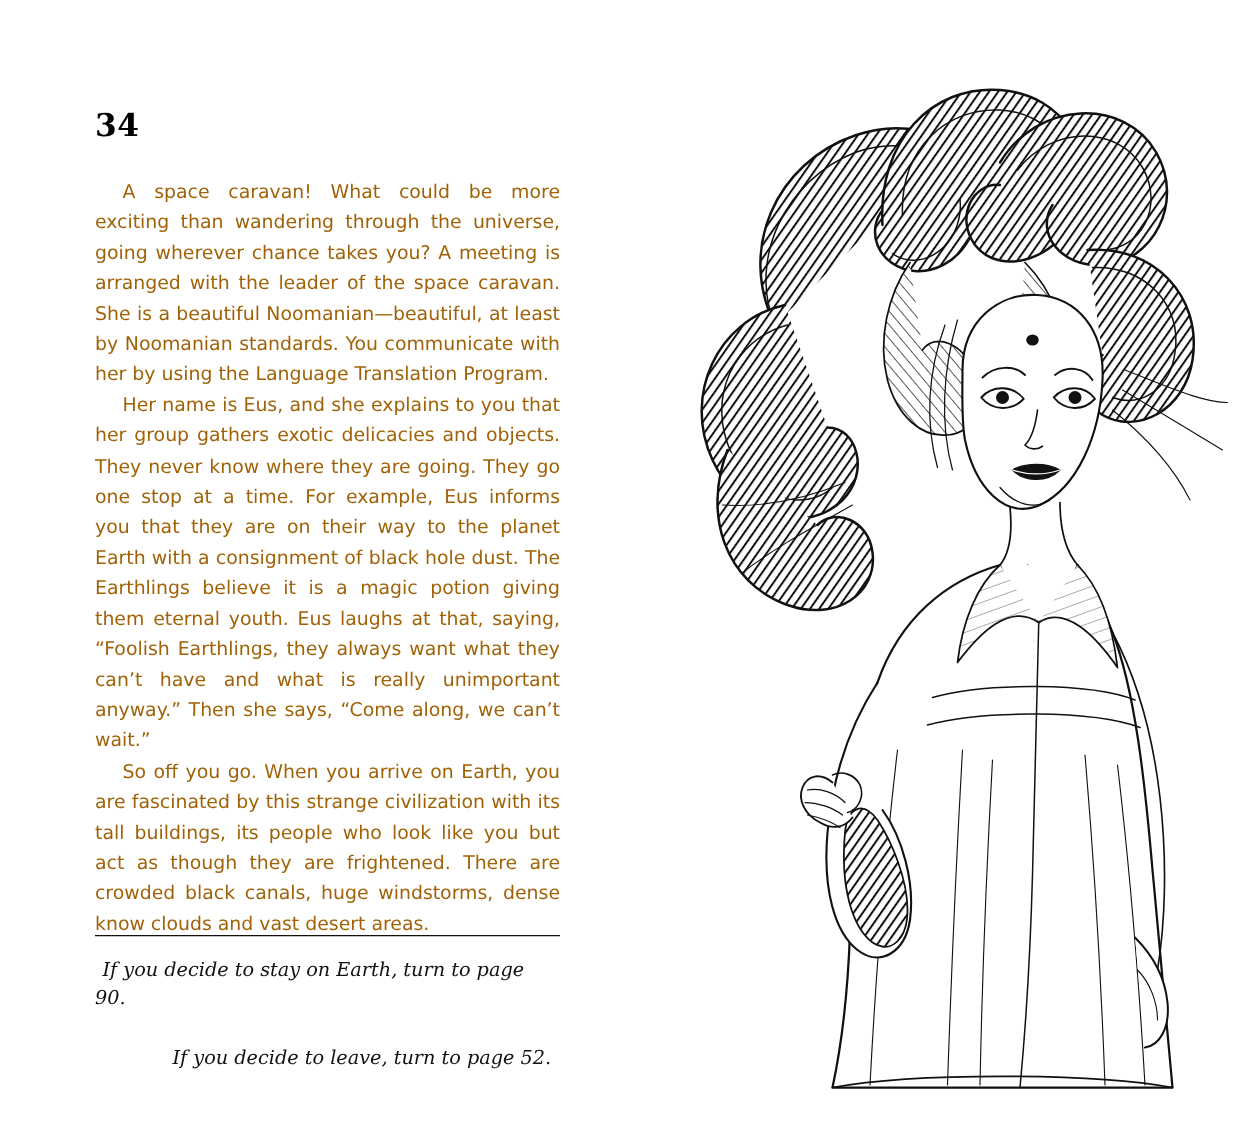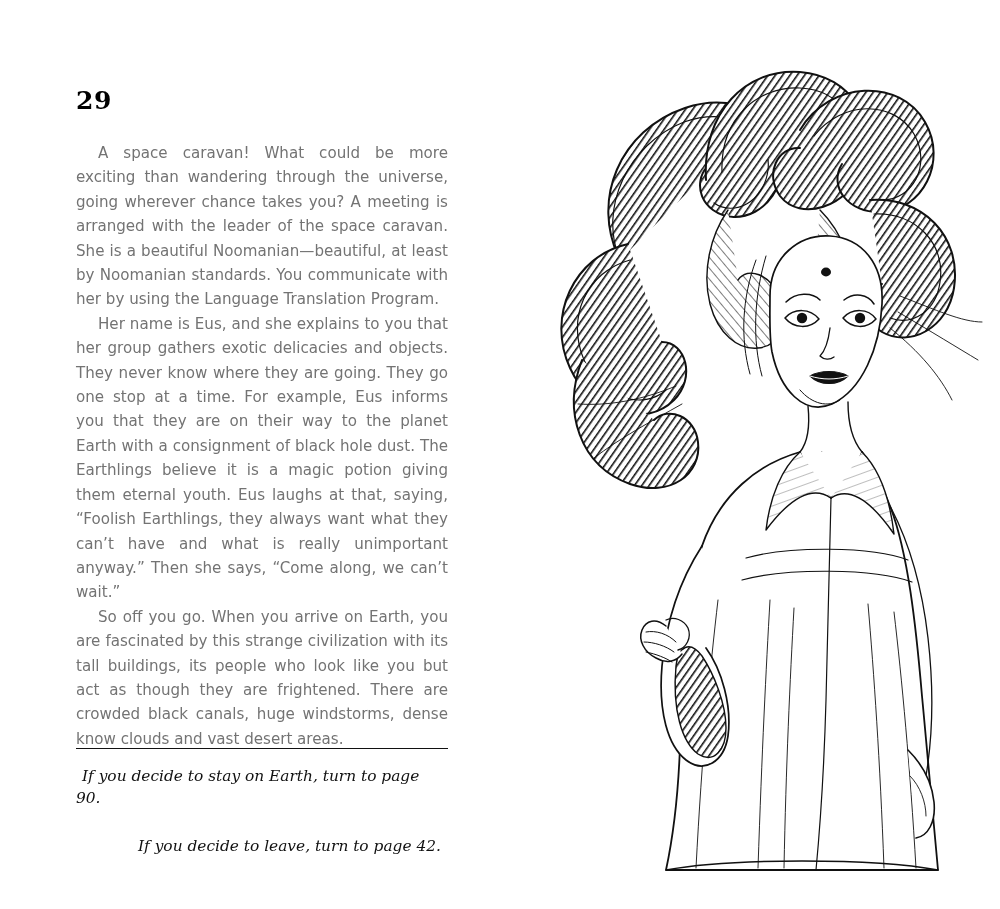--- a/index.html
+++ b/index.html
@@ -38,21 +38,21 @@
     line-height: 1;
     margin: 0 0 28px 0;
     color: #000;
   }
 
   .body-text {
     font-family: "DejaVu Sans", sans-serif;
     font-size: 15.1px;
     line-height: 24.4px;
     text-align: justify;
-    color: #737373;
+    color: #a16207;
   }
   .body-text p {
     margin: 0;
     text-indent: 22px;
   }
 
   
   .choices {
     position: absolute;
     left: 76px;
@@ -89,32 +89,32 @@
     width: 100%;
     height: 100%;
   }
 </style>
 </head>
 <body>
 
 <div class="page">
 
   <div class="text-column">
-    <div class="page-number">29</div>
+    <div class="page-number">34</div>
     <div class="body-text">
       <p>A space caravan! What could be more exciting than wandering through the universe, going wherever chance takes you? A meeting is arranged with the leader of the space caravan. She is a beautiful Noomanian—beautiful, at least by Noomanian standards. You communicate with her by using the Language Translation Program.</p>
       <p>Her name is Eus, and she explains to you that her group gathers exotic delicacies and objects. They never know where they are going. They go one stop at a time. For example, Eus informs you that they are on their way to the planet Earth with a consignment of black hole dust. The Earthlings believe it is a magic potion giving them eternal youth. Eus laughs at that, saying, “Foolish Earthlings, they always want what they can’t have and what is really unimportant anyway.” Then she says, “Come along, we can’t wait.”</p>
       <p>So off you go. When you arrive on Earth, you are fascinated by this strange civilization with its tall buildings, its people who look like you but act as though they are frightened. There are crowded black canals, huge windstorms, dense know clouds and vast desert areas.</p>
     </div>
   </div>
 
   <div class="choices">
     <hr class="choice-rule">
     <p class="choice choice-1">If you decide to stay on Earth, turn to page 90.</p>
-    <p class="choice choice-2">If you decide to leave, turn to page 42.</p>
+    <p class="choice choice-2">If you decide to leave, turn to page 52.</p>
   </div>
 
   <div class="illustration">
     <svg viewBox="0 0 520 820" xmlns="http://www.w3.org/2000/svg" aria-hidden="true">
       <defs>
 
         <pattern id="hatch" width="6" height="6" patternUnits="userSpaceOnUse" patternTransform="rotate(35)">
           <rect width="6" height="6" fill="#ffffff"></rect>
           <line x1="0" y1="0" x2="0" y2="6" stroke="#111" stroke-width="3.2"></line>
         </pattern>

